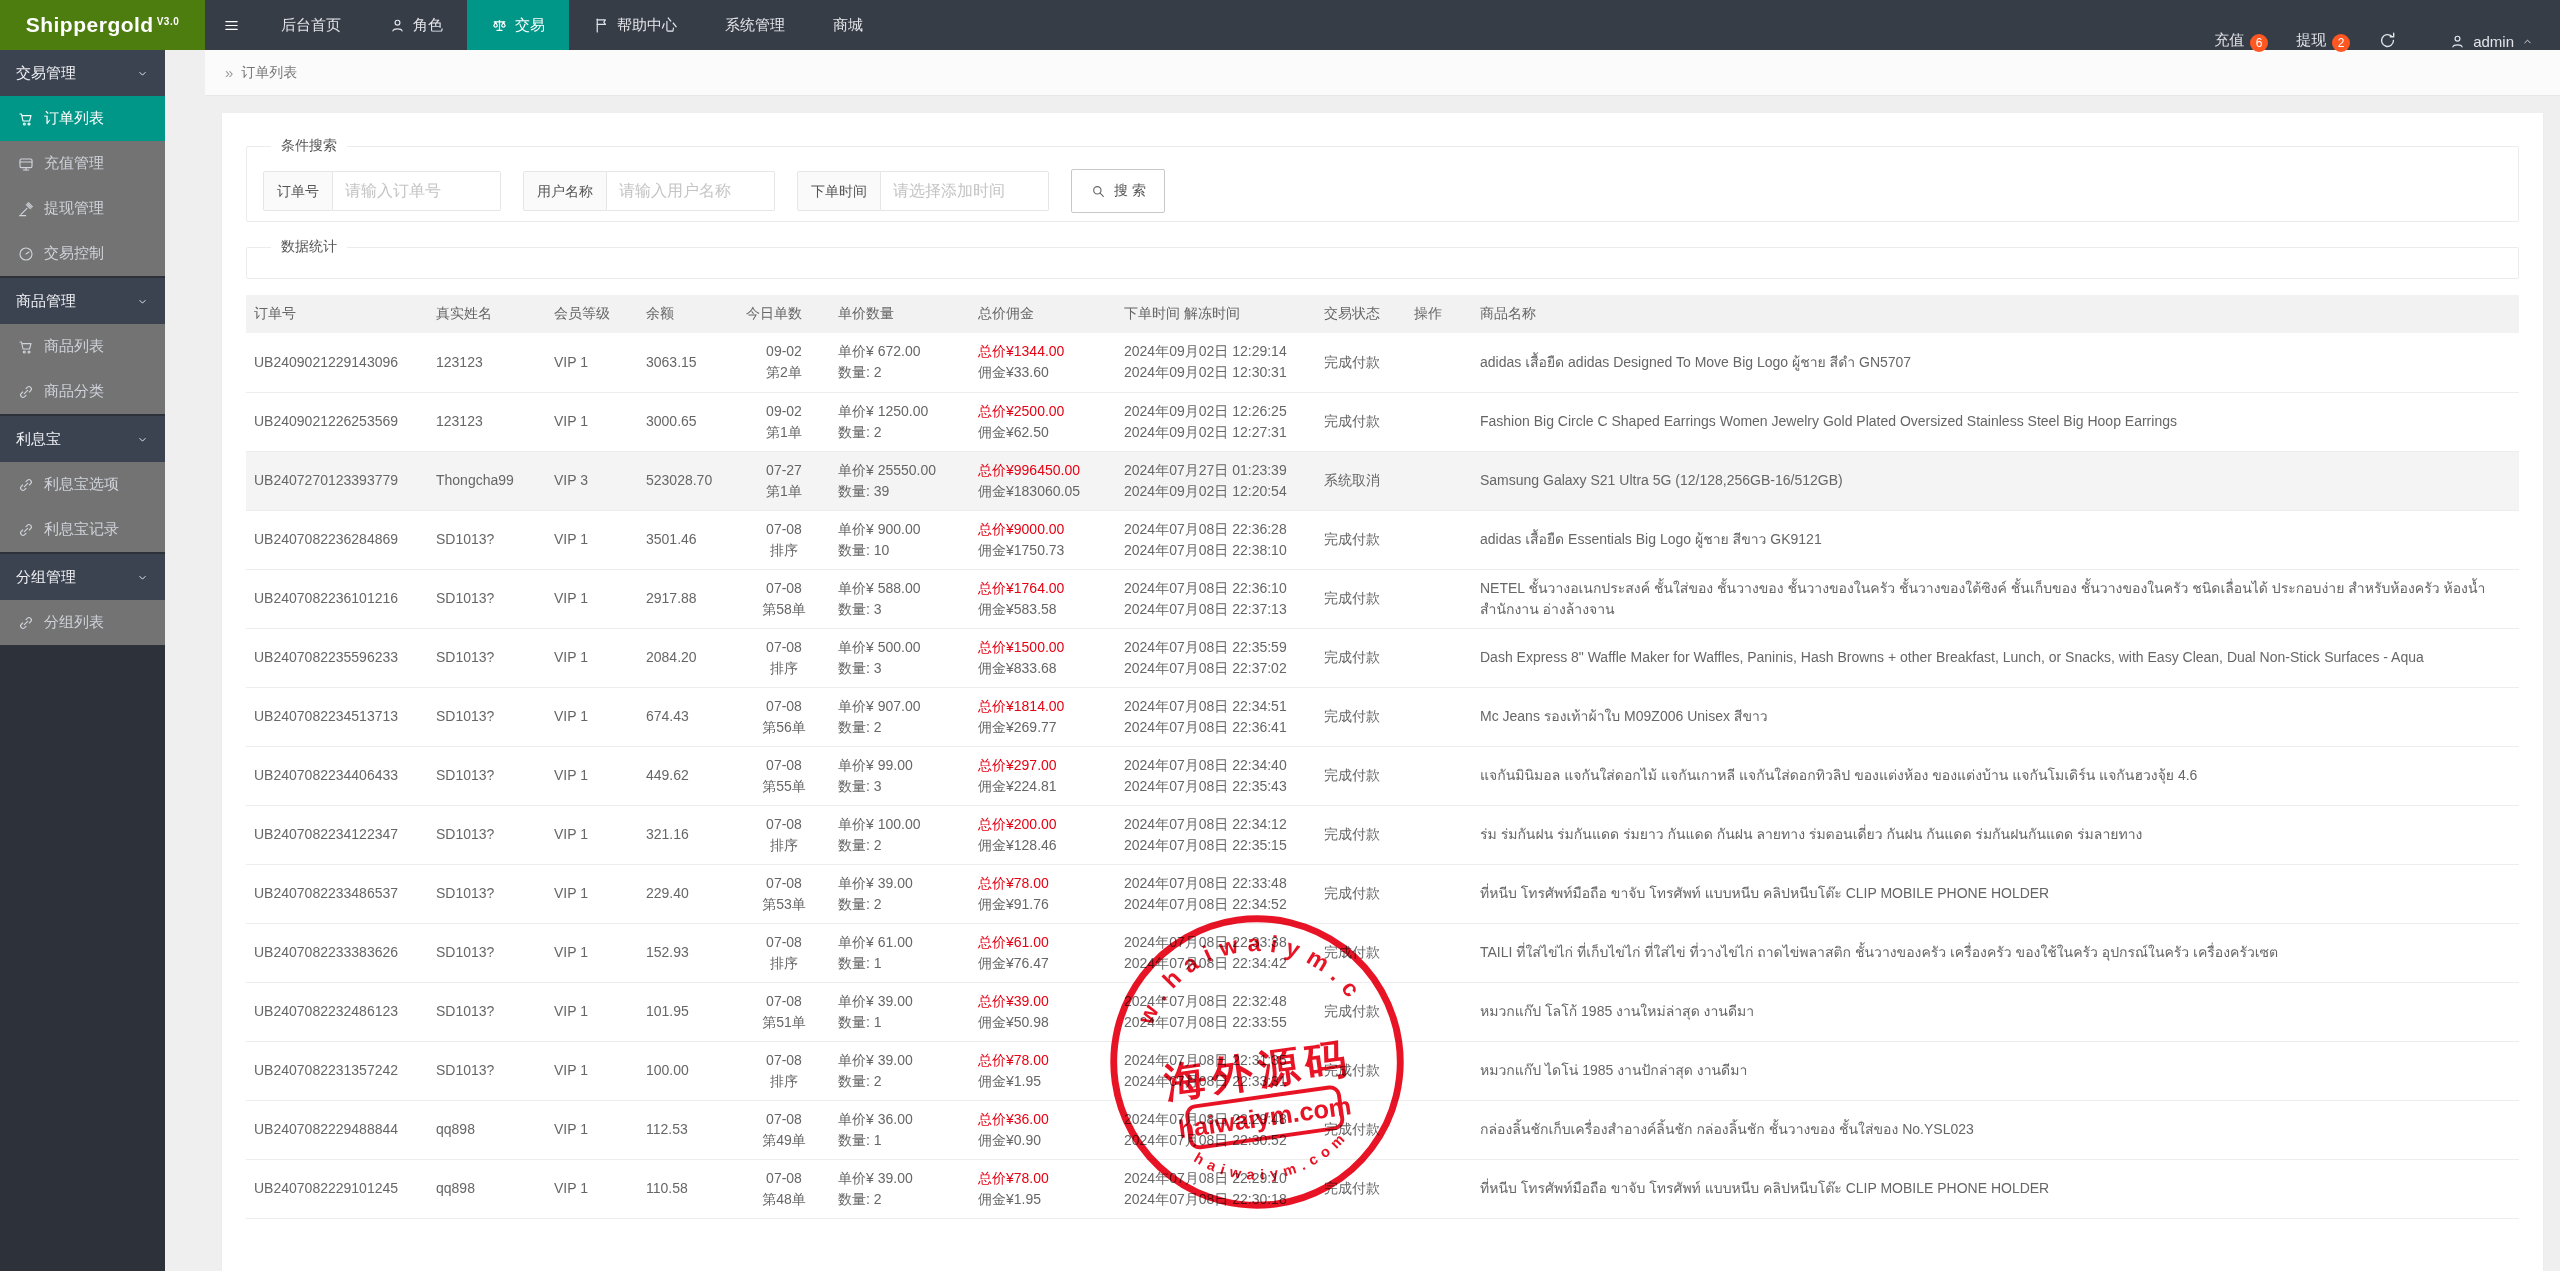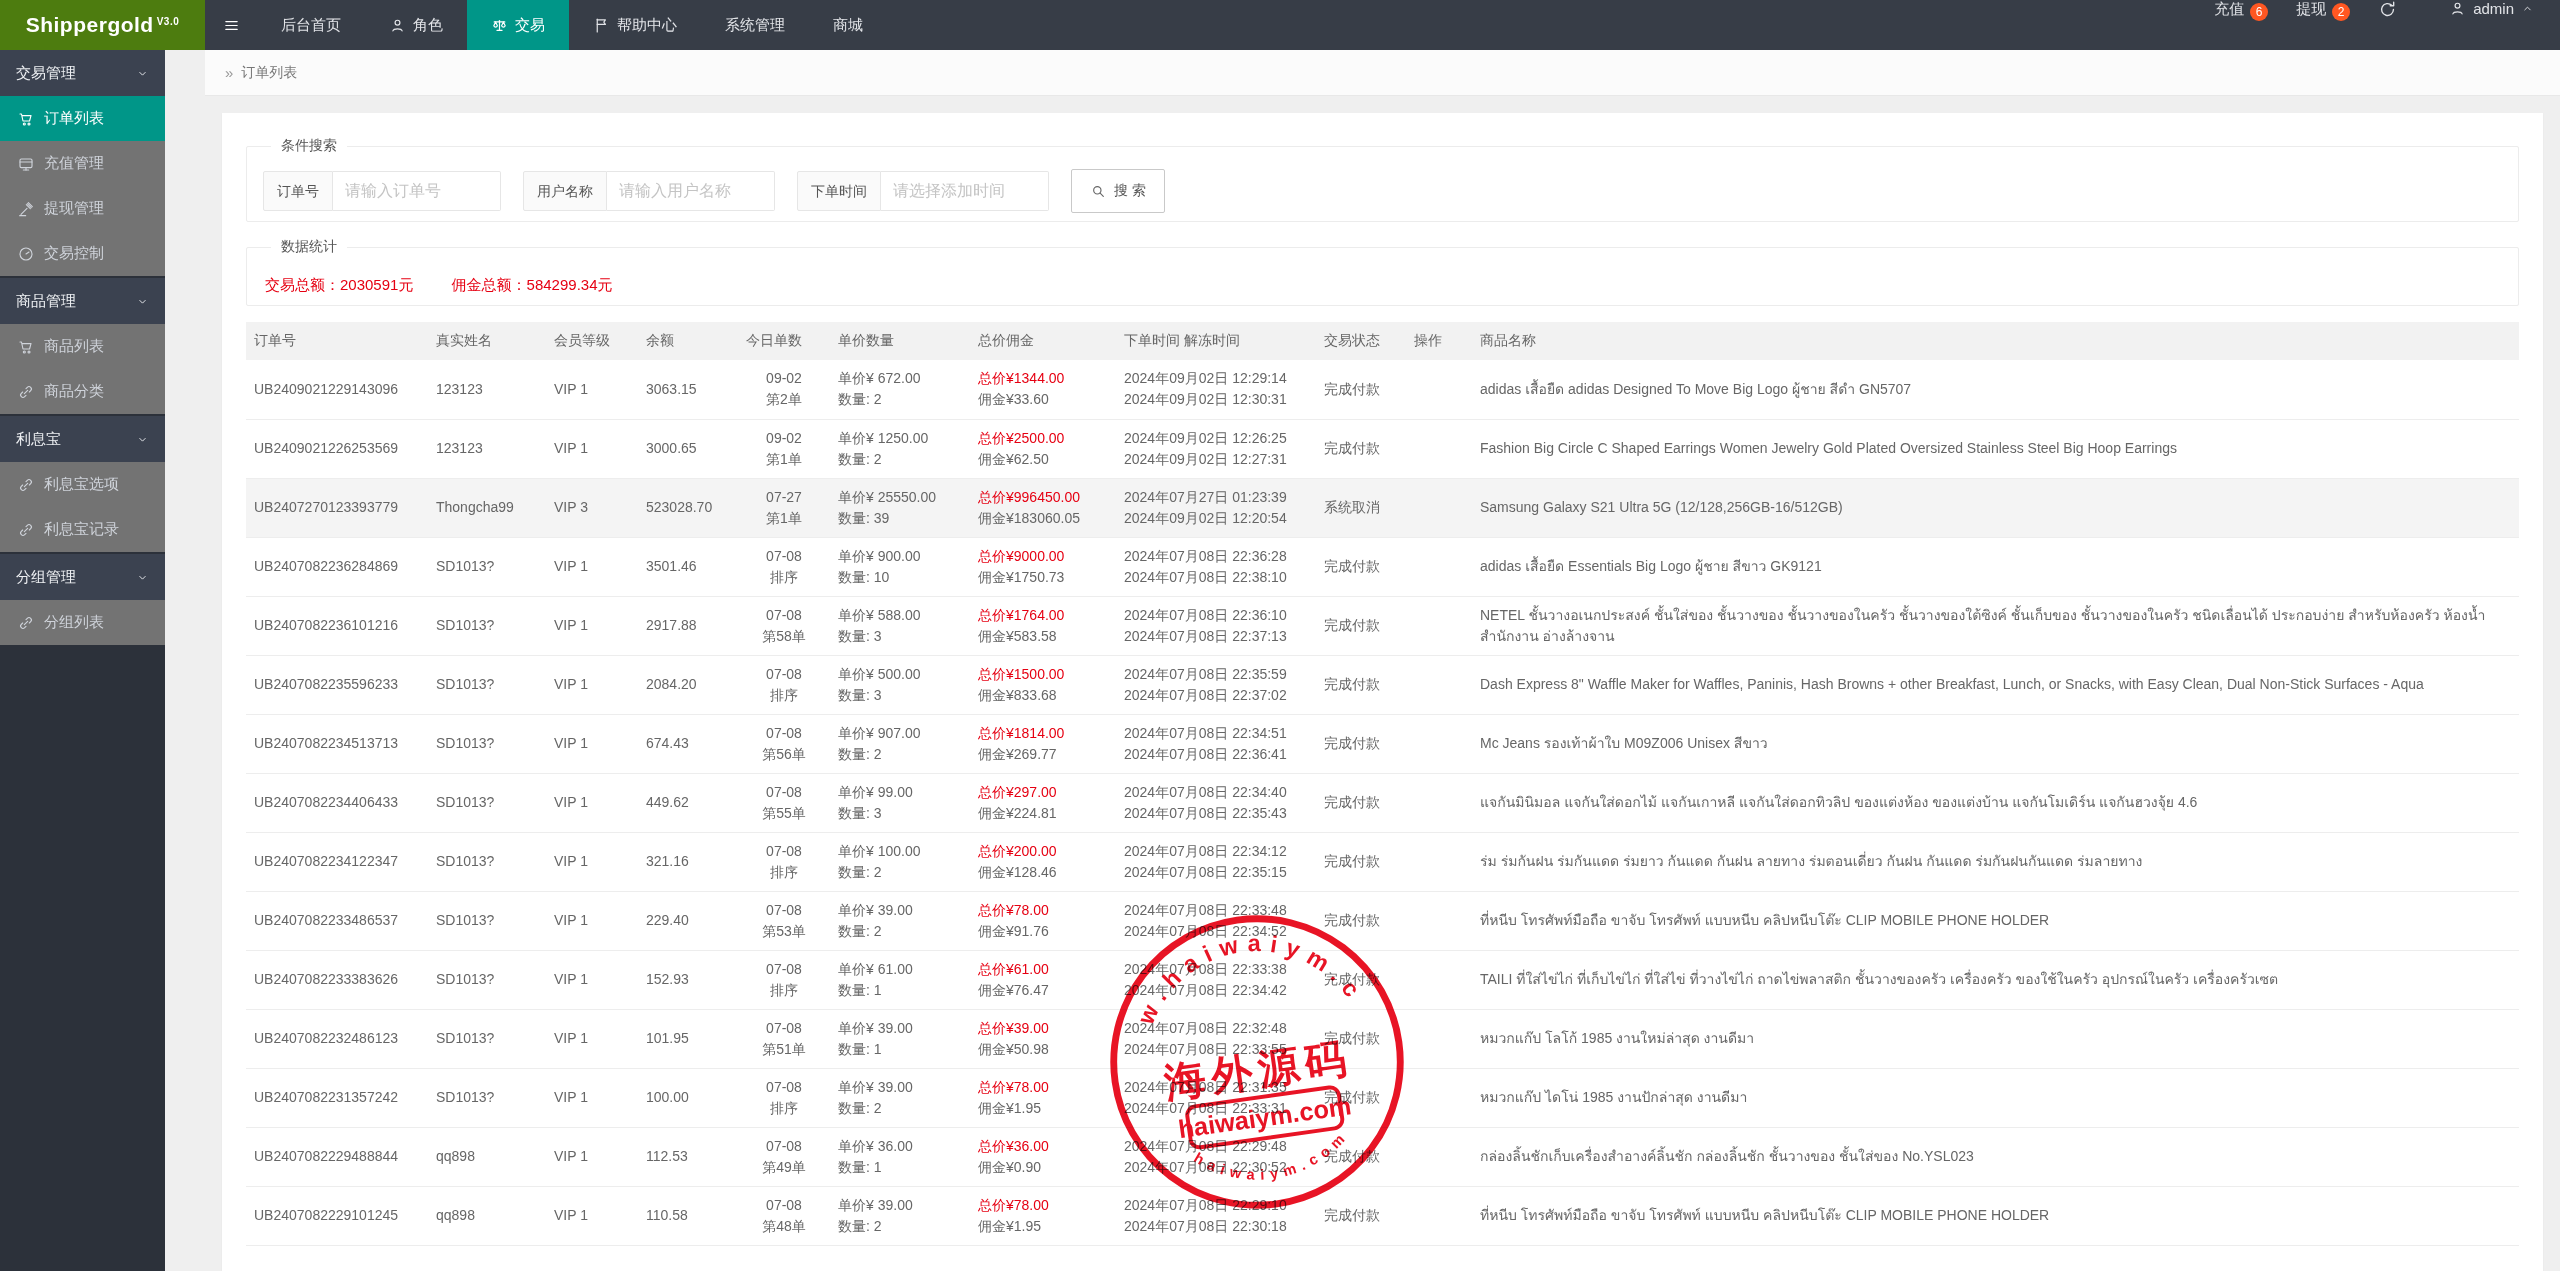--- a/index.html
+++ b/index.html
@@ -10,21 +10,21 @@
   .topbar { position:absolute; top:0; left:0; width:2560px; height:50px;
     background:#373d47; display:flex; align-items:stretch; z-index:100; }
   .logo { width:205px; background:#4d7c0f; color:#fff; display:flex;
     align-items:center; justify-content:center; font-size:21px; font-weight:bold; letter-spacing:.5px; }
   .logo sup { font-size:10px; font-weight:bold; margin-left:3px; transform:translateY(-4px); }
   .hamburger { width:52px; display:flex; align-items:center; justify-content:center; color:#fff; cursor:pointer; }
   .nav-items { display:flex; align-items:stretch; }
   .nav-item { display:flex; align-items:center; gap:7px; padding:0 24px; color:#e2e4e8;
     font-size:15px; cursor:pointer; position:relative; }
   .nav-item.active { background:#009688; color:#fff;justify-content:space-between; }
-  .nav-right { margin-left:auto; display:flex; align-items:flex-start; }
+  .nav-right { margin-left:auto; display:flex; align-items:flex-end; }
   .nav-right .nav-item { padding:0 26px; }
   .nav-badge { position:absolute; top:3px; right:2px; background:#ff5722; color:#fff;
     height:18px; min-width:18px; padding:0 4px; border-radius:9px; font-size:12px;
     line-height:18px; text-align:center; }
   svg.ic { width:17px; height:17px; fill:none; stroke:currentColor; stroke-width:1.7;
     stroke-linecap:round; stroke-linejoin:round; }
 
   
   .sidebar { position:absolute; top:50px; left:0; bottom:0; width:165px; background:#2c313a; z-index:90; }
   .side-group { height:46px; background:#3b4250; color:#eef0f3; display:flex; align-items:center;
@@ -284,24 +284,20 @@
               <circle cx="11" cy="11" r="5.5"></circle>
                 <path d="M15.2 15.2L20 20"></path>
             </svg>
             <span>搜 索</span>
           </button>
         </div>
       </fieldset>
 
       <fieldset class="box">
         <legend>数据统计</legend>
-        <div class="stats-line">
-          <span class="pair"><span>交易总额：</span><span>2030591元</span></span>
-          <span class="pair"><span>佣金总额：</span><span>584299.34元</span></span>
-        </div>
       </fieldset>
 
       <table class="grid">
         <colgroup>
           <col style="width:182px">
             <col style="width:118px">
             <col style="width:92px">
             <col style="width:100px">
           <col style="width:92px">
             <col style="width:140px">

